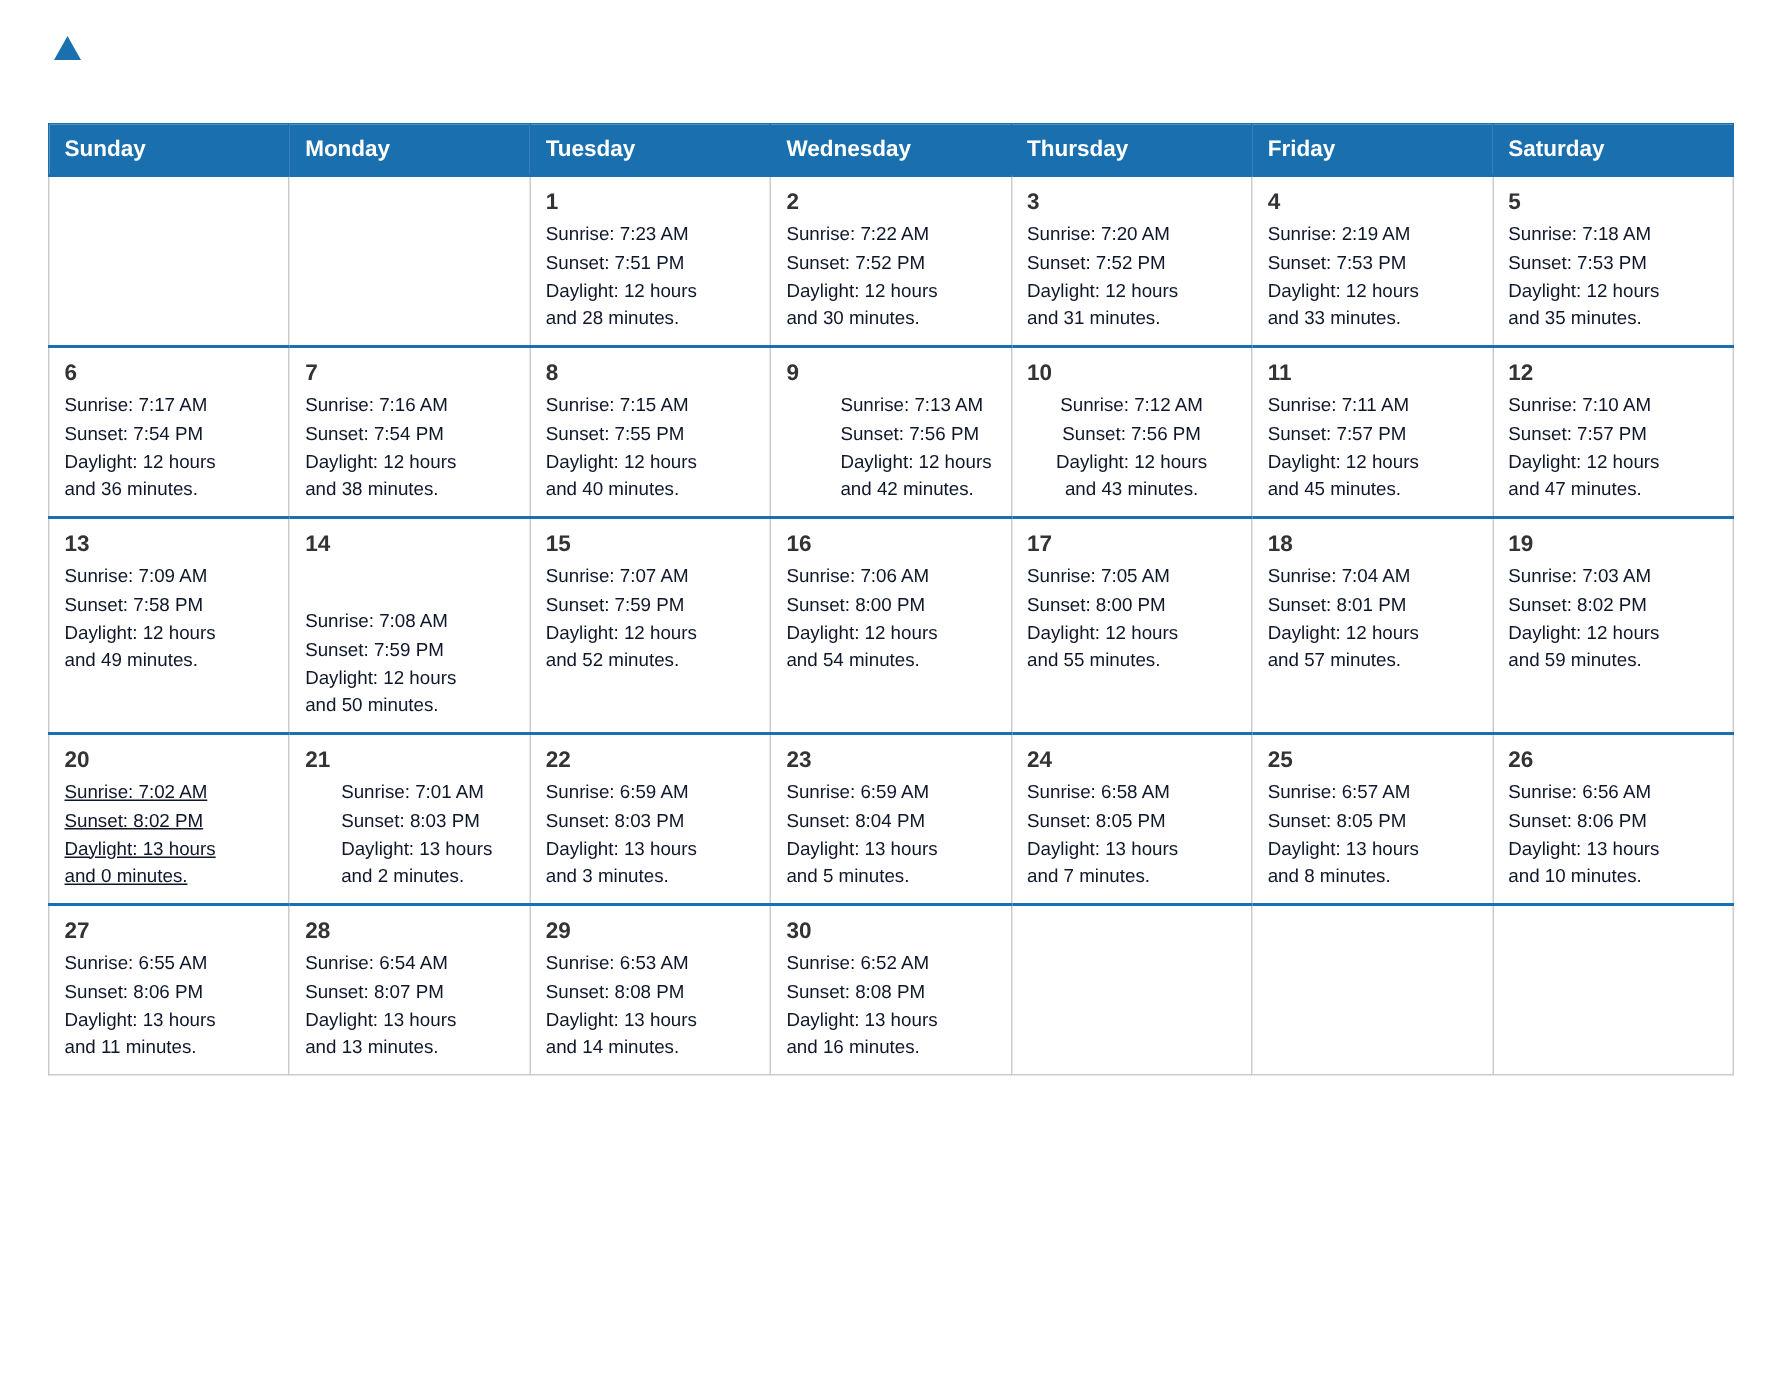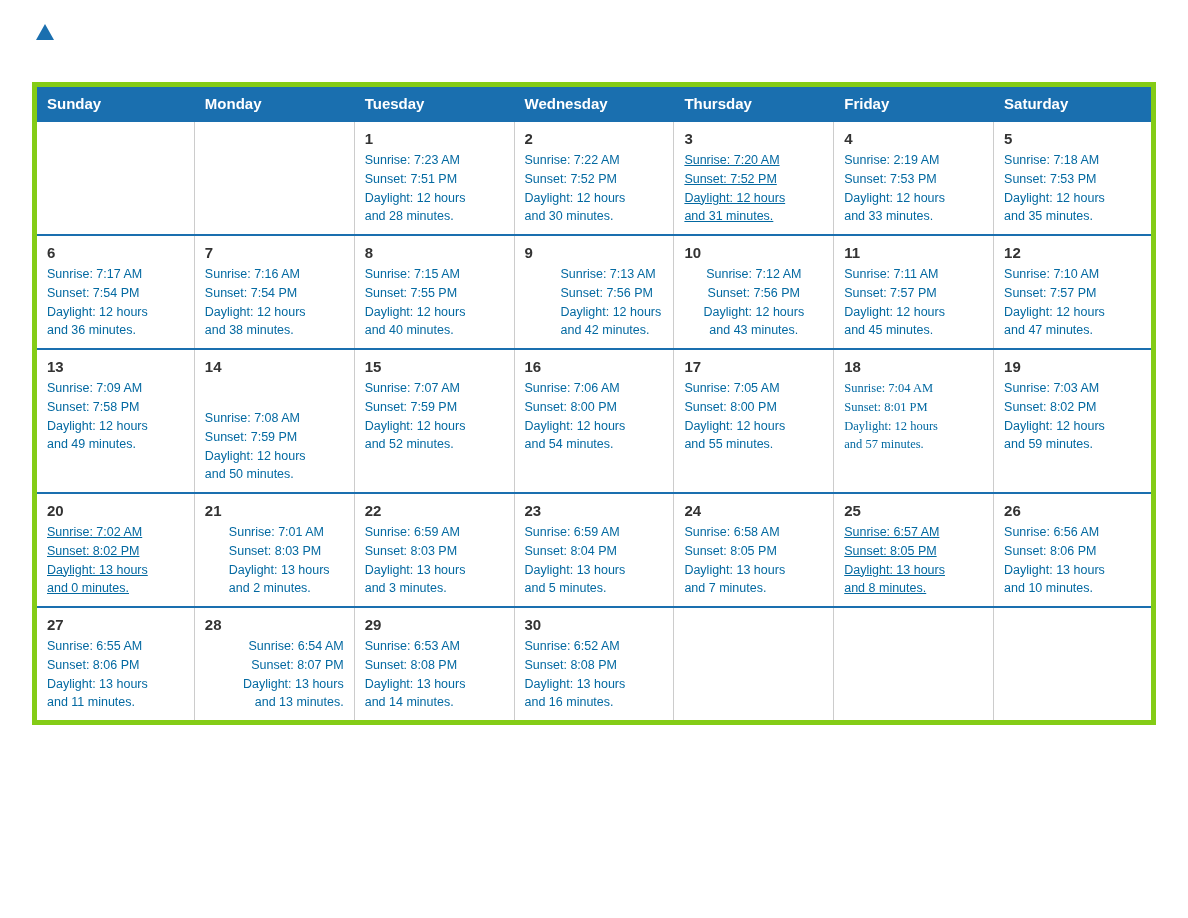--- a/index.html
+++ b/index.html
@@ -41,21 +41,21 @@
       line-height: 1.1;
     }
     .location {
       font-size: 18px;
       color: #555;
       margin-top: 4px;
     }
     .calendar {
       width: 100%;
       border-collapse: collapse;
-      border: 5px solid #84cc16;
+      border: 1px solid #84cc16;
     }
     .calendar th {
       background: #1a6faf;
       color: #fff;
       font-size: 15px;
       font-weight: bold;
       padding: 8px 10px;
       text-align: left;
       border: 1px solid #1a6faf;
     }
@@ -70,21 +70,21 @@
     }
     .day-num {
       font-size: 15px;
       font-weight: bold;
       color: #333;
       display: block;
       margin-bottom: 4px;
     }
     .day-info {
       font-size: 12.5px;
-      color: #0369a1;
+      color: #0f172a;
       line-height: 1.5;
     }
     .empty-cell {
       background: #fff;
     }
     tr.week-row td {
       border-top: 2px solid #1a6faf;
     }
   </style>
 </head>
@@ -133,21 +133,21 @@
         </td>
         <td>
           <span class="day-num">2</span>
           <div class="day-info" style="white-space: pre-line;">Sunrise: 7:22 AM
 Sunset: 7:52 PM
 Daylight: 12 hours
 and 30 minutes.</div>
         </td>
         <td>
           <span class="day-num">3</span>
-          <div class="day-info" style="white-space: pre-line; text-decoration: underline;">Sunrise: 7:20 AM
+          <div class="day-info" style="white-space: pre-line;">Sunrise: 7:20 AM
 Sunset: 7:52 PM
 Daylight: 12 hours
 and 31 minutes.</div>
         </td>
         <td>
           <span class="day-num">4</span>
           <div class="day-info" style="white-space: pre-line;">Sunrise: 2:19 AM
 Sunset: 7:53 PM
 Daylight: 12 hours
 and 33 minutes.</div>
@@ -242,21 +242,21 @@
         </td>
         <td>
           <span class="day-num">17</span>
           <div class="day-info" style="white-space: pre-line;">Sunrise: 7:05 AM
 Sunset: 8:00 PM
 Daylight: 12 hours
 and 55 minutes.</div>
         </td>
         <td>
           <span class="day-num">18</span>
-          <div class="day-info" style="white-space: pre-line; font-family: Liberation Serif, serif;">Sunrise: 7:04 AM
+          <div class="day-info" style="white-space: pre-line;">Sunrise: 7:04 AM
 Sunset: 8:01 PM
 Daylight: 12 hours
 and 57 minutes.</div>
         </td>
         <td>
           <span class="day-num">19</span>
           <div class="day-info" style="white-space: pre-line;">Sunrise: 7:03 AM
 Sunset: 8:02 PM
 Daylight: 12 hours
 and 59 minutes.</div>
@@ -293,21 +293,21 @@
         </td>
         <td>
           <span class="day-num">24</span>
           <div class="day-info" style="white-space: pre-line;">Sunrise: 6:58 AM
 Sunset: 8:05 PM
 Daylight: 13 hours
 and 7 minutes.</div>
         </td>
         <td>
           <span class="day-num">25</span>
-          <div class="day-info" style="white-space: pre-line; text-decoration: underline;">Sunrise: 6:57 AM
+          <div class="day-info" style="white-space: pre-line;">Sunrise: 6:57 AM
 Sunset: 8:05 PM
 Daylight: 13 hours
 and 8 minutes.</div>
         </td>
         <td>
           <span class="day-num">26</span>
           <div class="day-info" style="white-space: pre-line;">Sunrise: 6:56 AM
 Sunset: 8:06 PM
 Daylight: 13 hours
 and 10 minutes.</div>
@@ -316,21 +316,21 @@
       <tr class="week-row">
         <td>
           <span class="day-num">27</span>
           <div class="day-info" style="white-space: pre-line;">Sunrise: 6:55 AM
 Sunset: 8:06 PM
 Daylight: 13 hours
 and 11 minutes.</div>
         </td>
         <td>
           <span class="day-num">28</span>
-          <div class="day-info" style="white-space: pre-line; text-align: right;">Sunrise: 6:54 AM
+          <div class="day-info" style="white-space: pre-line;">Sunrise: 6:54 AM
 Sunset: 8:07 PM
 Daylight: 13 hours
 and 13 minutes.</div>
         </td>
         <td>
           <span class="day-num">29</span>
           <div class="day-info" style="white-space: pre-line;">Sunrise: 6:53 AM
 Sunset: 8:08 PM
 Daylight: 13 hours
 and 14 minutes.</div>

